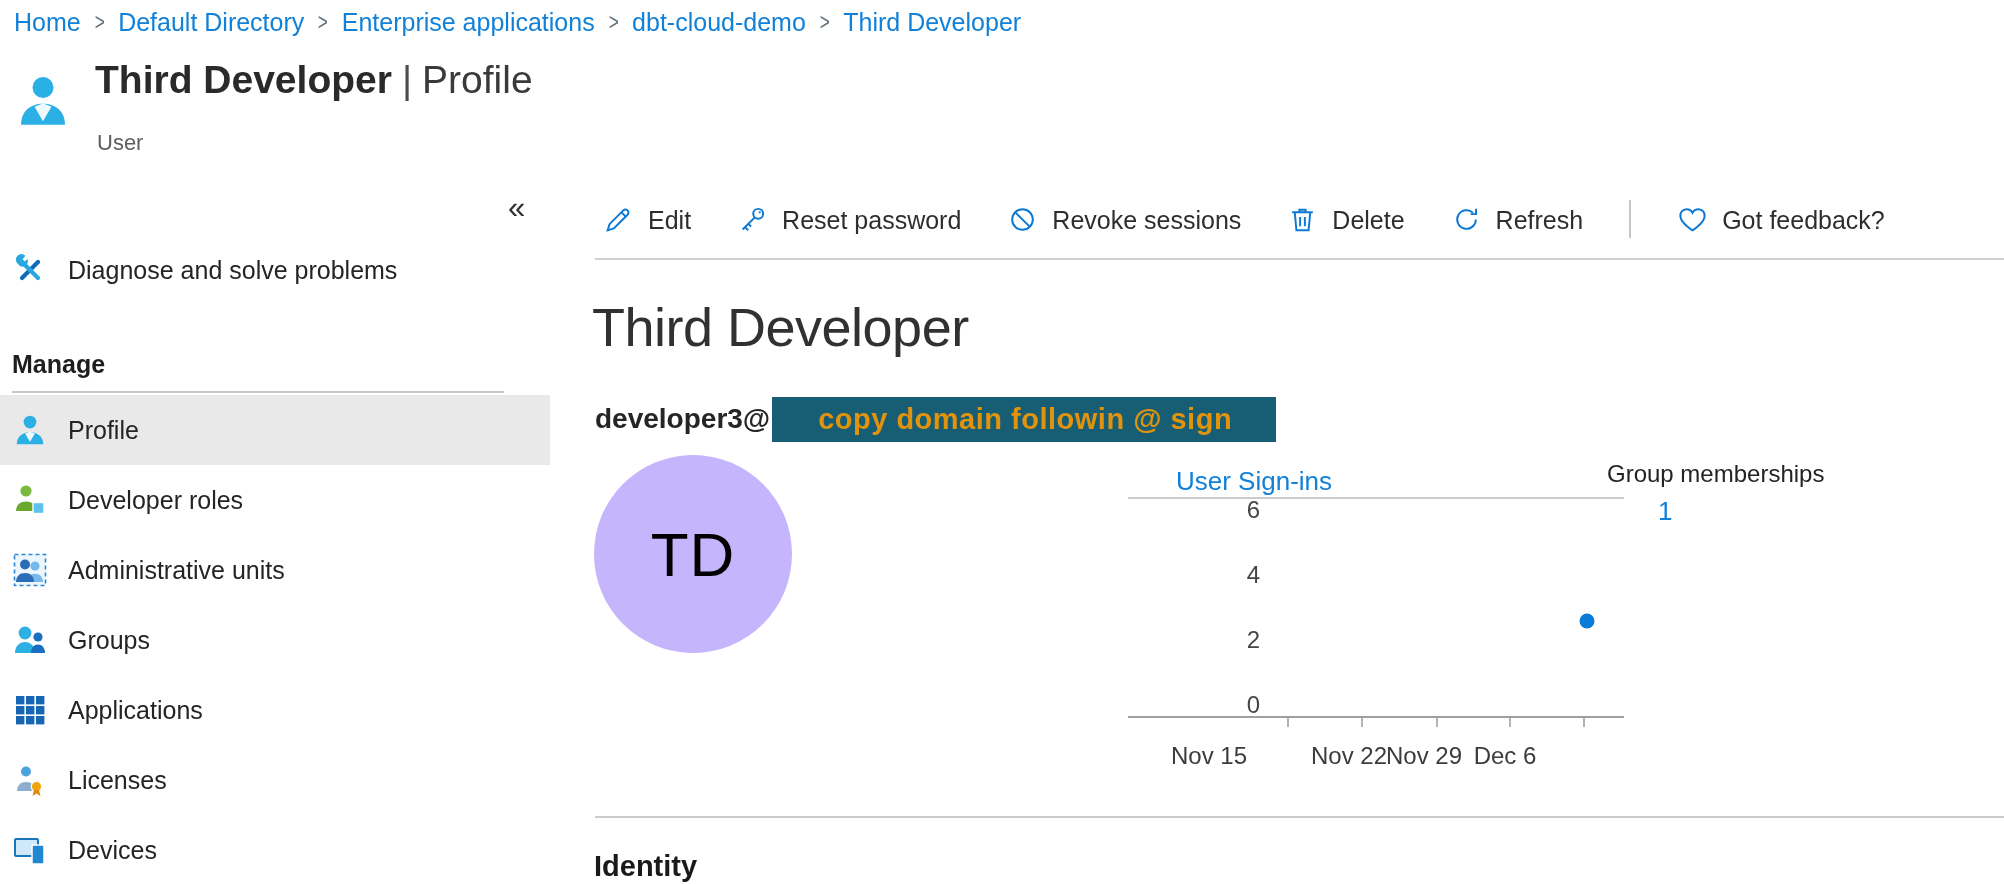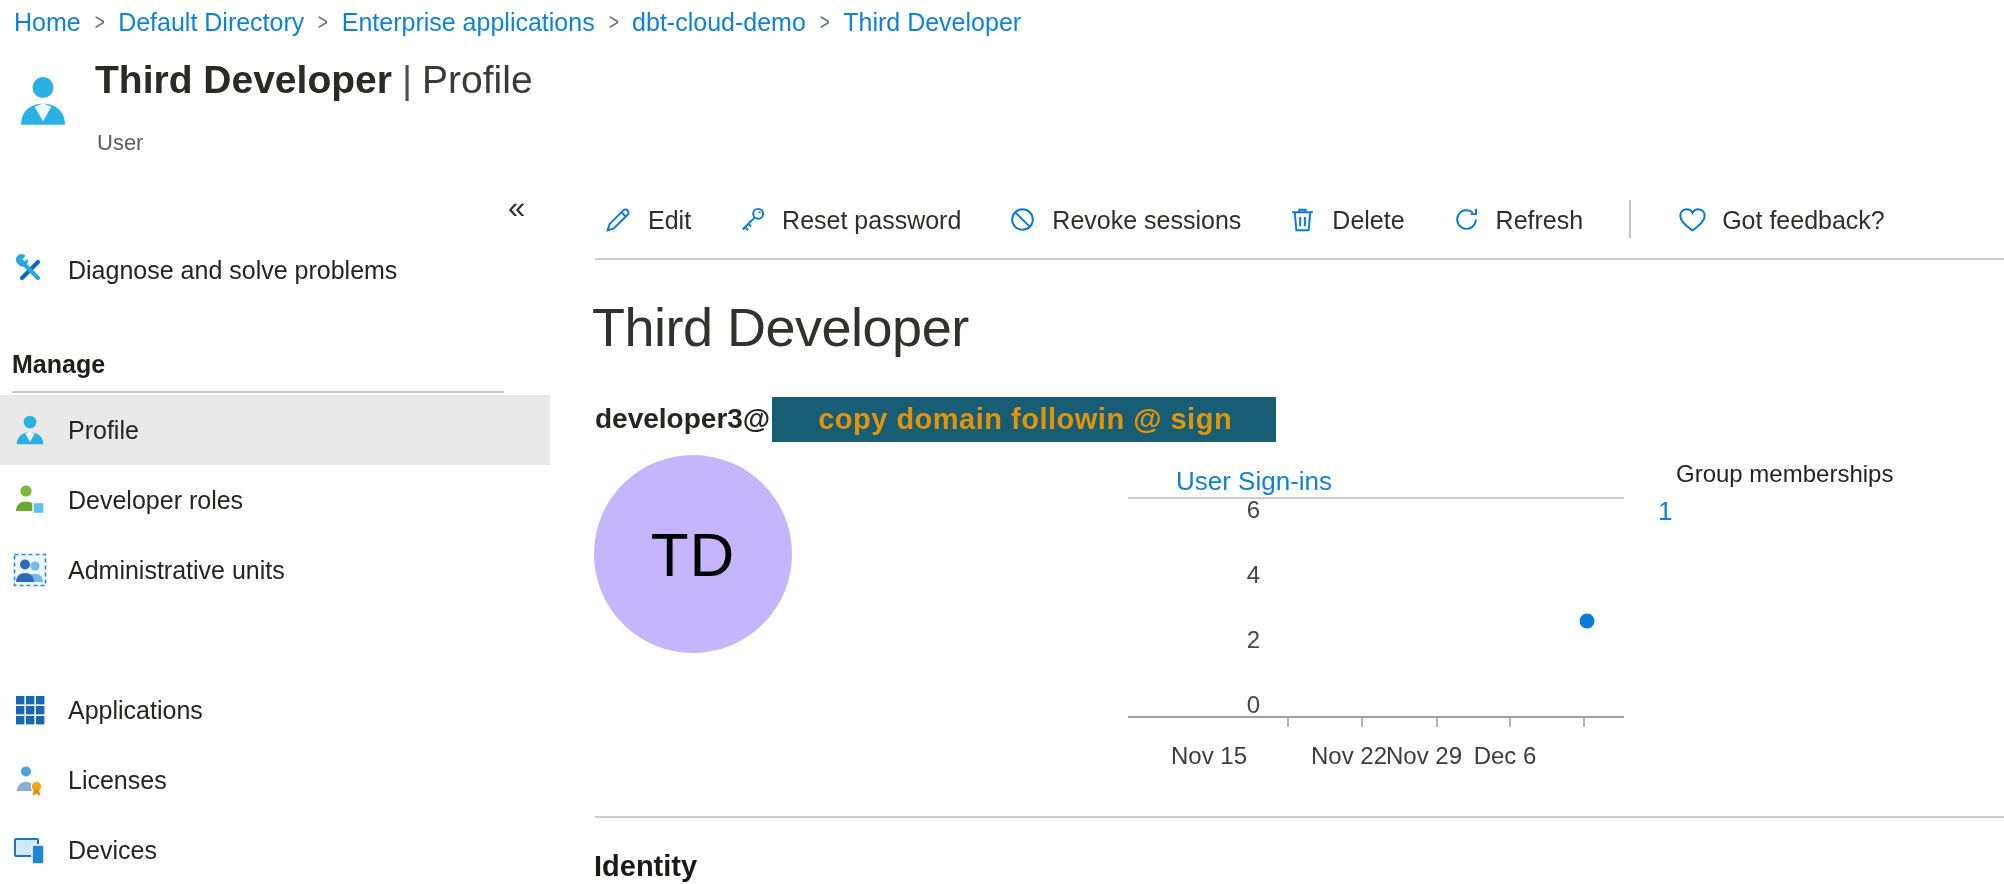--- a/index.html
+++ b/index.html
@@ -49,21 +49,21 @@
   
   .chart-title { position:absolute; left:1136px; top:466px; font-size:26px; color:#1181d8; text-decoration:none; cursor:pointer;margin-left:40px; }
   .chart-rule { position:absolute; left:1128px; top:497px; width:496px; height:2px; background:#ccc; }
   .ytick { position:absolute; left:1180px; width:80px; text-align:right; font-size:24px; line-height:30px; color:#484644; }
   .axis-x { position:absolute; left:1128px; top:716px; width:496px; height:2px; background:#a19f9d; }
   .tickmark { position:absolute; top:718px; width:2px; height:9px; background:#b5b3b1; }
   .xtick { position:absolute; top:742px; transform:translateX(-50%); font-size:24px; color:#3d3c3b; white-space:nowrap; }
   .dot { position:absolute; width:15px; height:15px; border-radius:50%; background:#0b7bd8; transform:translate(-50%,-50%); }
 
   
-  .gm-label { position:absolute; left:1676px; top:460px; font-size:24px; color:#252423; }
+  .gm-label { position:absolute; left:1607px; top:460px; font-size:24px; color:#252423; }
   .gm-value { position:absolute; left:1658px; top:496px; font-size:26px; color:#1181d8; text-decoration:none; cursor:pointer; }
 
   
   .bottom-divider { position:absolute; left:595px; top:816px; width:1409px; height:2px; background:#ccc; }
   .identity-h { position:absolute; left:594px; top:850px; font-size:29px; font-weight:700; color:#1b1a19; }
 </style>
 </head>
 <body>
 
 <div class="page">
@@ -126,20 +126,29 @@
     <svg class="ic" viewBox="0 0 34 34">
       <rect x="1.5" y="1.5" width="31" height="31" fill="#eef6fd" stroke="#2b88d8" stroke-width="1.6" stroke-dasharray="4 3"></rect>
       <circle cx="22" cy="13" r="4.6" fill="#74b9e8"></circle>
       <path d="M14 29c0-5 3.3-8.2 8-8.2s8 3.2 8 8.2z" fill="#74b9e8"></path>
       <circle cx="12" cy="11.5" r="5" fill="#2b6cb8"></circle>
       <path d="M3 29c0-5.6 3.6-9 9-9s9 3.4 9 9z" fill="#2b6cb8"></path>
     </svg>
     <span class="lbl">Administrative units</span>
   </div>
 
+  <div class="side-row" style="top:605px">
+    <svg class="ic" viewBox="0 0 34 34">
+      <circle cx="12" cy="10" r="6.4" fill="#2fb0e4"></circle>
+      <path d="M2 30c0-6.8 4.2-11 10-11s10 4.2 10 11z" fill="#2fb0e4"></path>
+      <circle cx="25" cy="14" r="4.6" fill="#1b6fc0"></circle>
+      <path d="M18 30c0-5.2 3-8.4 7-8.4s7 3.2 7 8.4z" fill="#1b6fc0"></path>
+    </svg>
+    <span class="lbl">Groups</span>
+  </div>
 
   <div class="side-row" style="top:675px">
     <svg class="ic" viewBox="0 0 34 34">
       <g fill="#1766b4">
         <rect x="3" y="3" width="8.4" height="8.4"></rect>
           <rect x="13" y="3" width="8.4" height="8.4"></rect>
           <rect x="23" y="3" width="8.4" height="8.4"></rect>
         <rect x="3" y="13" width="8.4" height="8.4"></rect>
           <rect x="13" y="13" width="8.4" height="8.4"></rect>
           <rect x="23" y="13" width="8.4" height="8.4"></rect>

